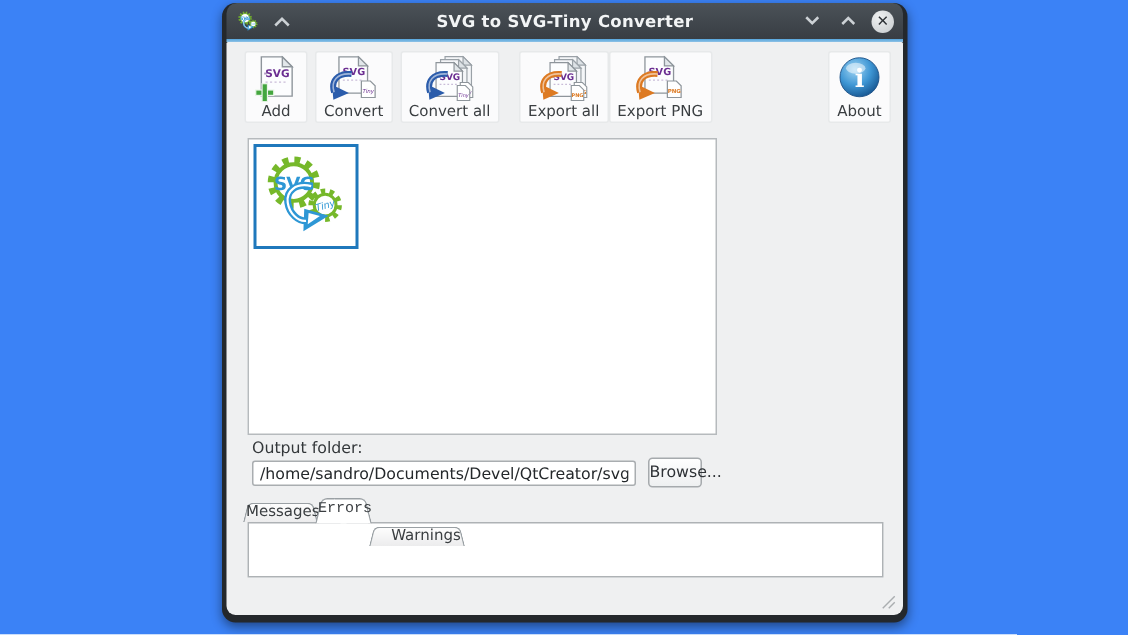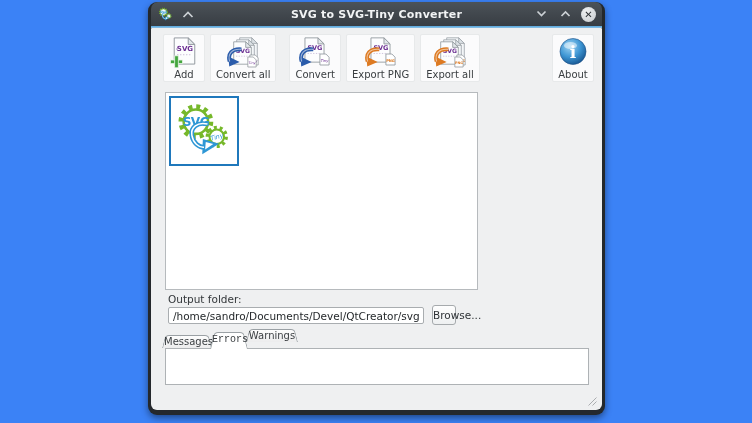--- a/index.html
+++ b/index.html
@@ -36,21 +36,21 @@
   .side-panel{position:absolute;left:331px;top:65px;width:113px;height:236px;
               border:1px solid #c4c8ca;border-radius:2px;box-sizing:border-box;}
   .grp-label{position:absolute;left:7px;font-size:10.5px;color:#33373a;}
   .preview-box{position:absolute;left:7px;width:97px;background:#fbfcfc;border:1px solid #c6cacc;
                box-sizing:border-box;display:flex;align-items:center;justify-content:center;}
   
   .out-label{position:absolute;left:17px;top:265px;font-size:10.5px;color:#33373a;}
   .out-input{position:absolute;left:17px;top:279px;width:256px;height:17px;box-sizing:border-box;
              border:1px solid #a9adb0;border-radius:2px;background:#fff;font-family:"DejaVu Sans",sans-serif;
              font-size:10.5px;color:#24282b;padding:1px 4px;}
-  .browse-btn{position:absolute;left:281px;top:277px;width:24px;height:20px;box-sizing:border-box;
+  .browse-btn{position:absolute;left:281px;top:277px;width:36px;height:20px;box-sizing:border-box;
              border:1px solid #a6aaad;border-radius:3px;background:linear-gradient(#fefefe,#eef0f1);
              font-size:10.5px;color:#2e3236;text-align:center;line-height:18px;cursor:pointer;}
   
   .tab{position:absolute;z-index:2;cursor:pointer;}
   .tab .lbl{position:relative;z-index:2;display:block;text-align:center;font-size:10px;
             color:#3a3e41;line-height:13px;}
   .tab::before,.tab::after{content:"";position:absolute;top:0;bottom:0;width:62%;
             background:linear-gradient(#fdfdfd,#ececed);border:1px solid #9aa0a4;border-bottom:none;box-sizing:border-box;}
   .tab::before{left:-2px;border-right:none;border-top-left-radius:4px;transform:skewX(-14deg);transform-origin:100% 100%;}
   .tab::after{right:-2px;border-left:none;border-top-right-radius:4px;transform:skewX(14deg);transform-origin:0 100%;}
@@ -158,58 +158,58 @@
         <div class="tool-btn gap-s">
           <svg width="30" height="31" viewBox="0 0 30 31">
             <use href="#sym-page" x="3" y="0" width="25" height="28"></use>
             <g stroke="#eaf5e8" stroke-width=".8">
               <rect x="1.5" y="23" width="12" height="3.6" fill="#44a63f"></rect>
               <rect x="5.7" y="18.8" width="3.6" height="12" fill="#44a63f"></rect>
             </g>
           </svg>
           <span class="lbl">Add</span>
         </div>
+        <div class="tool-btn gap-s">
+          <svg width="32" height="31" viewBox="0 0 32 31">
+            <use href="#sym-page" x="4" y="0" width="23" height="26"></use>
+            <use href="#sym-arrow" x="0" y="10" width="18" height="20" color="#2b5cab"></use>
+            <use href="#sym-mini-tiny" x="20" y="16" width="11" height="13"></use>
+          </svg>
+          <span class="lbl">Convert</span>
+        </div>
         <div class="tool-btn gap-g">
           <svg width="34" height="31" viewBox="0 0 34 31">
             <use href="#sym-blankpage" x="12" y="0" width="21" height="24"></use>
             <use href="#sym-blankpage" x="9" y="2" width="21" height="24"></use>
             <use href="#sym-page" x="6" y="4" width="21" height="24"></use>
             <use href="#sym-arrow" x="1" y="10" width="18" height="20" color="#2b5cab"></use>
             <use href="#sym-mini-tiny" x="23" y="17" width="10" height="12"></use>
             <use href="#sym-mini-tiny" x="21" y="19" width="10" height="12"></use>
           </svg>
           <span class="lbl">Convert all</span>
         </div>
-        <div class="tool-btn gap-s">
-          <svg width="32" height="31" viewBox="0 0 32 31">
-            <use href="#sym-page" x="4" y="0" width="23" height="26"></use>
-            <use href="#sym-arrow" x="0" y="10" width="18" height="20" color="#2b5cab"></use>
-            <use href="#sym-mini-tiny" x="20" y="16" width="11" height="13"></use>
-          </svg>
-          <span class="lbl">Convert</span>
-        </div>
-        <div class="tool-btn gap-s">
-          <svg width="32" height="31" viewBox="0 0 32 31">
-            <use href="#sym-page" x="4" y="0" width="23" height="26"></use>
-            <use href="#sym-arrow" x="0" y="10" width="18" height="20" color="#dd7a22"></use>
-            <use href="#sym-mini-png" x="20" y="16" width="11" height="13"></use>
-          </svg>
-          <span class="lbl">Export PNG</span>
-        </div>
         <div class="tool-btn">
           <svg width="34" height="31" viewBox="0 0 34 31">
             <use href="#sym-blankpage" x="12" y="0" width="21" height="24"></use>
             <use href="#sym-blankpage" x="9" y="2" width="21" height="24"></use>
             <use href="#sym-page" x="6" y="4" width="21" height="24"></use>
             <use href="#sym-arrow" x="1" y="10" width="18" height="20" color="#dd7a22"></use>
             <use href="#sym-mini-png" x="23" y="17" width="10" height="12"></use>
             <use href="#sym-mini-png" x="21" y="19" width="10" height="12"></use>
           </svg>
           <span class="lbl">Export all</span>
         </div>
+        <div class="tool-btn gap-s">
+          <svg width="32" height="31" viewBox="0 0 32 31">
+            <use href="#sym-page" x="4" y="0" width="23" height="26"></use>
+            <use href="#sym-arrow" x="0" y="10" width="18" height="20" color="#dd7a22"></use>
+            <use href="#sym-mini-png" x="20" y="16" width="11" height="13"></use>
+          </svg>
+          <span class="lbl">Export PNG</span>
+        </div>
         <div class="spacer"></div>
         <div class="tool-btn about-btn">
           <svg width="30" height="31" viewBox="0 0 30 31">
             <circle cx="15" cy="14.5" r="13" fill="url(#sphereGrad)" stroke="#1b4f86" stroke-width=".6"></circle>
             <ellipse cx="12.5" cy="8.5" rx="6.5" ry="3.6" fill="#ffffff" opacity=".5"></ellipse>
             <text x="15" y="21" text-anchor="middle" font-size="17" font-weight="bold" font-family="DejaVu Serif, serif" fill="#ffffff">i</text>
           </svg>
           <span class="lbl">About</span>
         </div>
       </div>
@@ -228,21 +228,21 @@
       <div class="browse-btn">
         <span>Browse...</span>
       </div>
 
       <div class="tab" style="left:13px;top:307px;width:46px;height:13px;">
         <span class="lbl">Messages</span>
       </div>
       <div class="tab active" style="left:61px;top:304px;width:34px;height:17px;">
         <span class="lbl">Errors</span>
       </div>
-      <div class="tab" style="left:97px;top:301px;width:48px;height:13px;">
+      <div class="tab" style="left:97px;top:323px;width:48px;height:13px;padding-left:12px;">
         <span class="lbl">Warnings</span>
       </div>
       <textarea class="log-pane" readonly="" style=""></textarea>
 
       <svg class="grip" width="9" height="9" viewBox="0 0 9 9">
         <line x1="8.5" y1="0.5" x2="0.5" y2="8.5" stroke="#aaadb0" stroke-width="1"></line>
         <line x1="8.5" y1="4.5" x2="4.5" y2="8.5" stroke="#aaadb0" stroke-width="1"></line>
       </svg>
     </div>
   </div>

